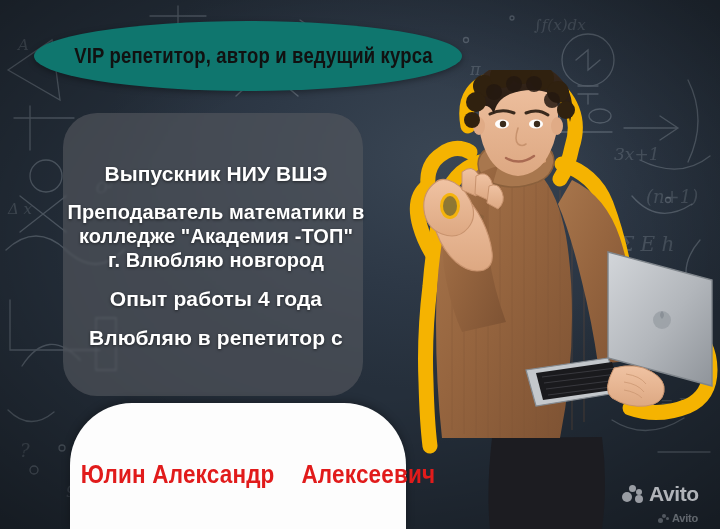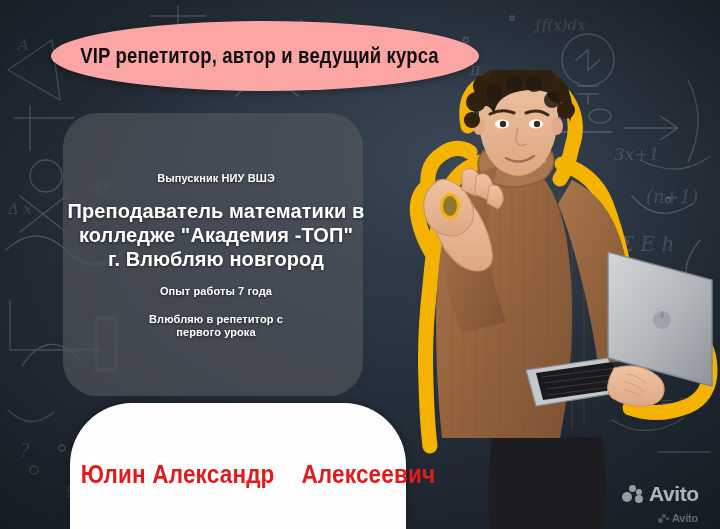--- a/index.html
+++ b/index.html
@@ -39,32 +39,32 @@
     border-radius:34px;
     backdrop-filter:blur(1px);
   }
   .info-lines{
     position:absolute;left:55px;top:118px;width:322px;height:275px;
     display:flex;flex-direction:column;align-items:center;justify-content:center;
     gap:14px;
     text-align:center;
   }
   .info-lines .ln{
-    color:#ffffff;font-weight:bold;font-size:11px;line-height:1.20;
+    color:#ffffff;font-weight:bold;font-size:21px;line-height:1.20;
     text-shadow:0 1px 3px rgba(0,0,0,.55);
     letter-spacing:.1px;
   }
   .info-lines .ln.big{font-size:20px;}
 
   
   .headline{
-    position:absolute;left:51px;top:21px;width:428px;height:70px;
-    background:#fca5a5;border-radius:50%/50%;
+    position:absolute;left:34px;top:21px;width:428px;height:70px;
+    background:#0f766e;border-radius:50%/50%;
     box-shadow:0 2px 6px rgba(0,0,0,.35);
-    display:flex;align-items:center;justify-content:flex-start;
+    display:flex;align-items:center;justify-content:flex-end;
   }
   .headline span{
     color:#111;font-weight:bold;font-size:21.5px;
     font-family:"Liberation Sans","DejaVu Sans",sans-serif;
     transform:scaleX(.86);white-space:nowrap;letter-spacing:.2px;
   }
 
   
   .nameplate{
     position:absolute;left:70px;top:403px;width:336px;height:126px;
@@ -301,24 +301,23 @@
   </div>
 
   <div class="info-panel"></div>
   <div class="info-lines">
     <div class="ln">Выпускник НИУ ВШЭ</div>
     <div>
       <div class="ln big">Преподаватель математики в</div>
       <div class="ln big">колледже "Академия -ТОП"</div>
       <div class="ln big">г. Влюбляю новгород</div>
     </div>
-    <div class="ln">Опыт работы 7 года</div>
+    <div class="ln">Опыт работы 4 года</div>
     <div>
       <div class="ln">Влюбляю в репетитор с</div>
-      <div class="ln">первого урока</div>
     </div>
   </div>
 
   <div class="headline">
     <span>VIP репетитор, автор и ведущий курса</span>
   </div>
 
   <div class="nameplate">
     <div class="nm">Юлин Александр</div>
     <div class="nm">Алексеевич</div>

